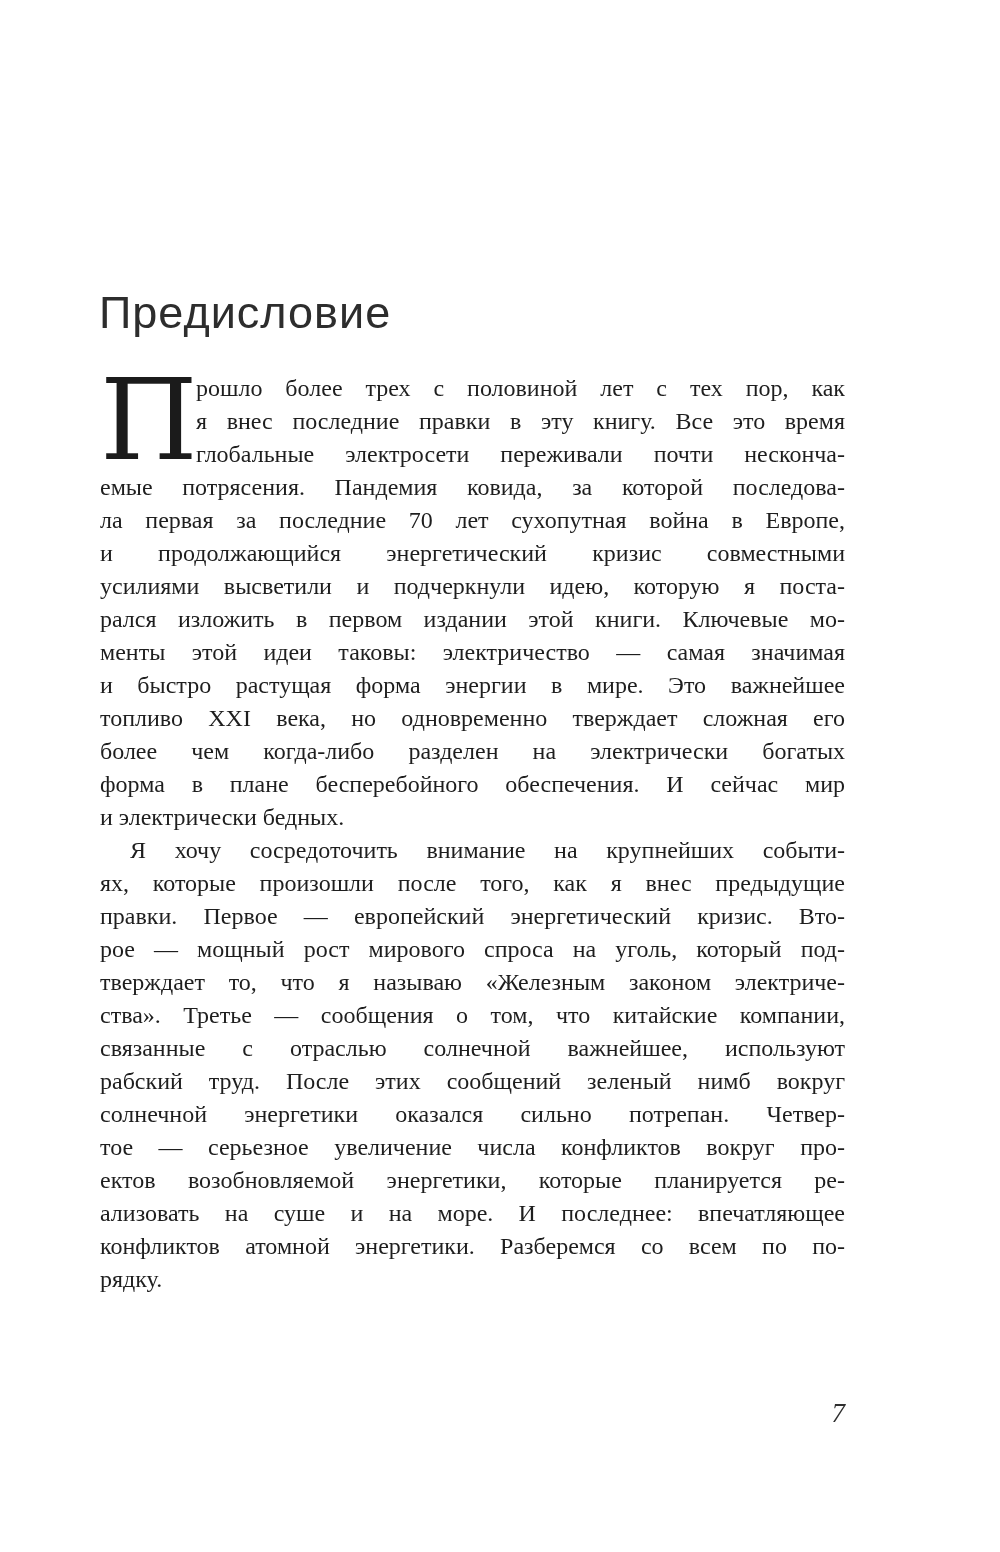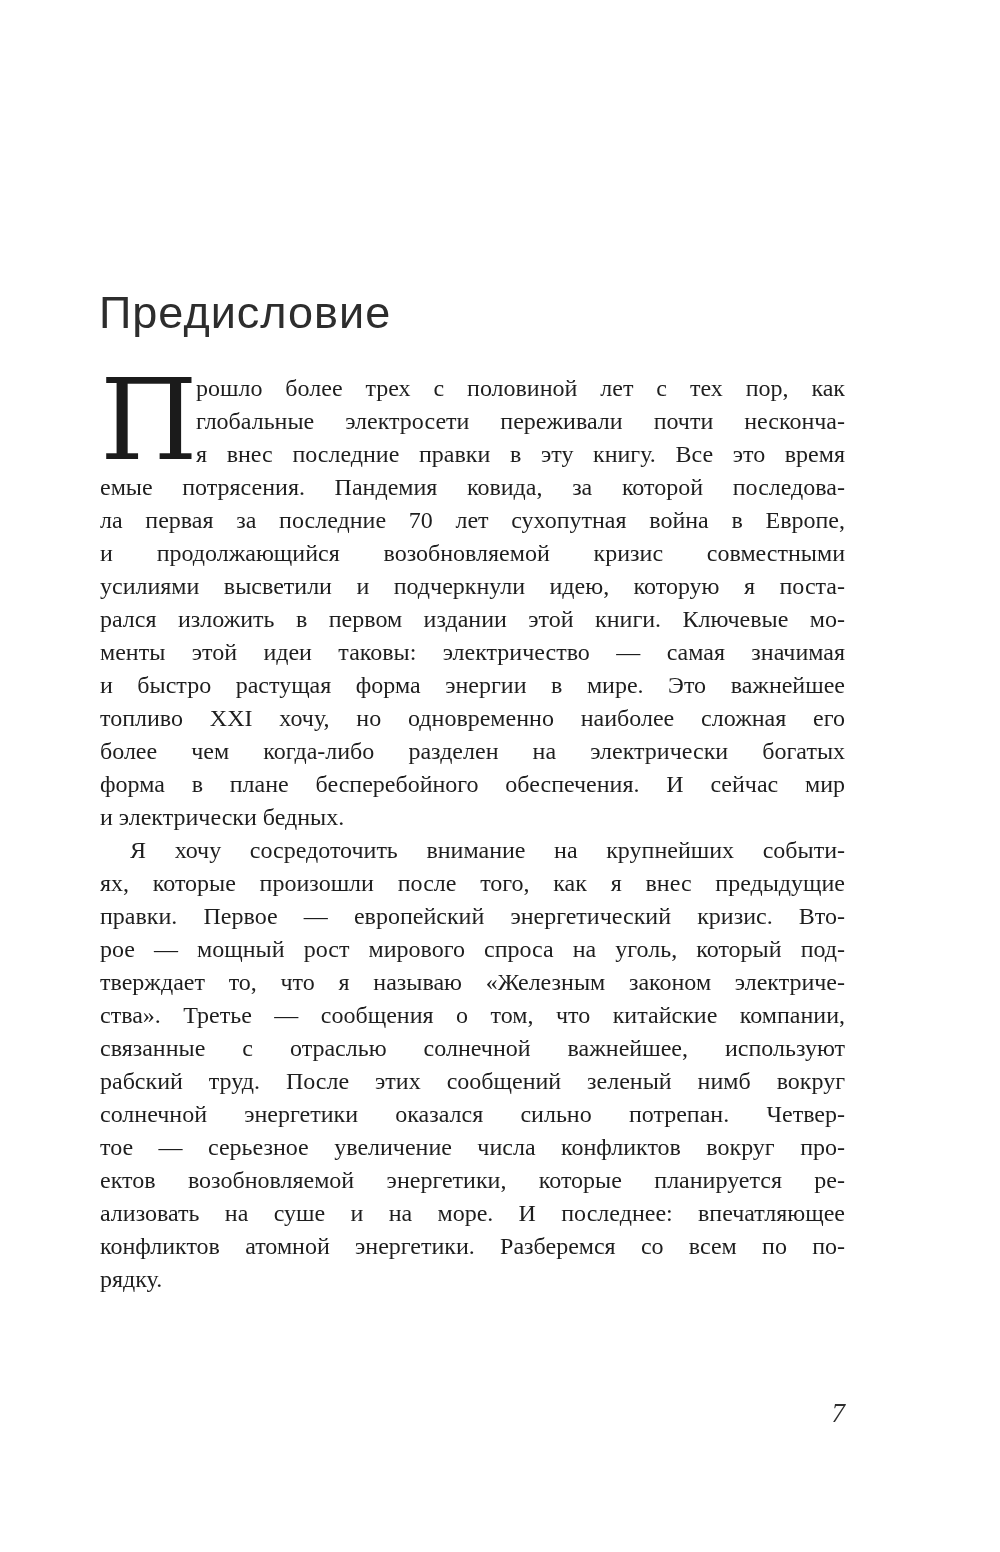--- a/index.html
+++ b/index.html
@@ -76,30 +76,30 @@
 </head>
 <body>
 
 <div class="page">
   <h1 class="chapter-title">Предисловие</h1>
 
   <div class="body-text">
       <div class="paragraph">
         <span class="dropcap">П</span>
         <div class="ln">рошло более трех с половиной лет с тех пор, как</div>
+        <div class="ln">я внес последние правки в эту книгу. Все это время</div>
         <div class="ln">глобальные электросети переживали почти несконча-</div>
-        <div class="ln">я внес последние правки в эту книгу. Все это время</div>
         <div class="ln">емые потрясения. Пандемия ковида, за которой последова-</div>
         <div class="ln">ла первая за последние 70 лет сухопутная война в Европе,</div>
-        <div class="ln">и продолжающийся возобновляемой кризис совместными</div>
+        <div class="ln">и продолжающийся энергетический кризис совместными</div>
         <div class="ln">усилиями высветили и подчеркнули идею, которую я поста-</div>
         <div class="ln">рался изложить в первом издании этой книги. Ключевые мо-</div>
         <div class="ln">менты этой идеи таковы: электричество — самая значимая</div>
         <div class="ln">и быстро растущая форма энергии в мире. Это важнейшее</div>
-        <div class="ln">топливо XXI хочу, но одновременно наиболее сложная его</div>
+        <div class="ln">топливо XXI века, но одновременно тверждает сложная его</div>
         <div class="ln">более чем когда-либо разделен на электрически богатых</div>
         <div class="ln">форма в плане бесперебойного обеспечения. И сейчас мир</div>
         <div class="ln last">и электрически бедных.</div>
       </div>
       <div class="paragraph">
         <div class="ln indent">Я хочу сосредоточить внимание на крупнейших событи-</div>
         <div class="ln">ях, которые произошли после того, как я внес предыдущие</div>
         <div class="ln">правки. Первое — европейский энергетический кризис. Вто-</div>
         <div class="ln">рое — мощный рост мирового спроса на уголь, который под-</div>
         <div class="ln">тверждает то, что я называю «Железным законом электриче-</div>

